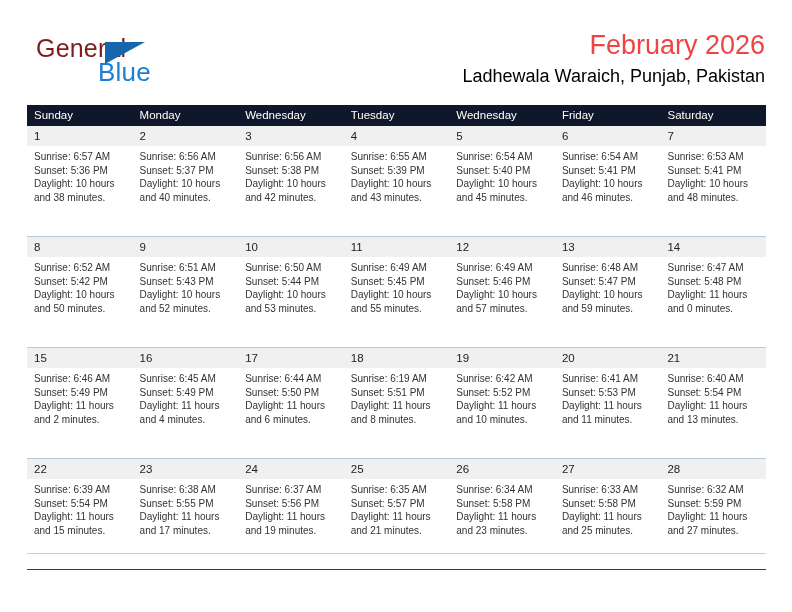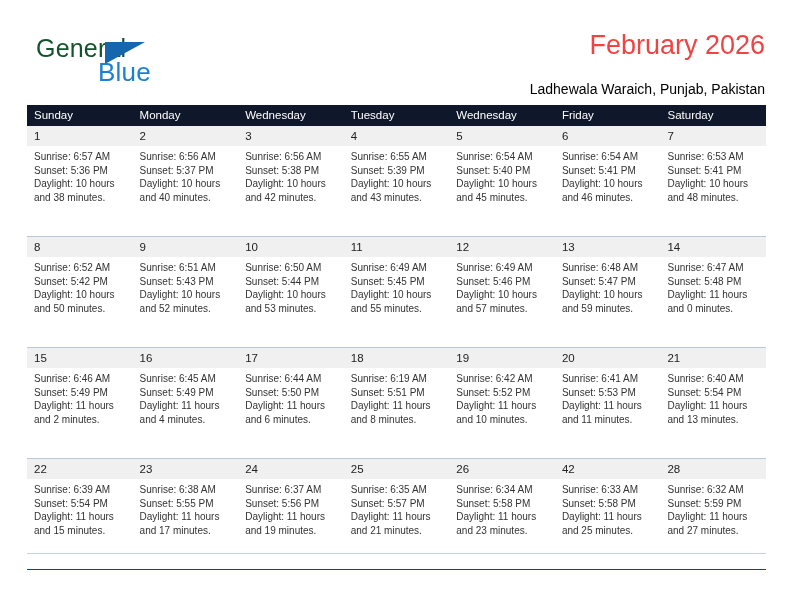--- a/index.html
+++ b/index.html
@@ -37,21 +37,21 @@
     top: 6px;
     width: 180px;
     height: 56px;
   }
   .brand-general {
     position: absolute;
     left: 0;
     top: 0;
     font-size: 25px;
     letter-spacing: 0.2px;
-    color: #14532d;
+    color: #7f1d1d;
     font-family: "Liberation Sans", sans-serif;
   }
   .brand-blue {
     position: absolute;
     left: 62px;
     top: 23px;
     font-size: 26px;
     letter-spacing: 0.2px;
     color: #1b7fd4;
     font-family: "Liberation Sans", sans-serif;
@@ -72,23 +72,23 @@
     top: 0;
     text-align: right;
   }
   .cal-title {
     font-size: 27px;
     line-height: 34px;
     color: #ef4444;
     white-space: nowrap;
   }
   .cal-subtitle {
-    font-size: 14px;
+    font-size: 18px;
     line-height: 22px;
-    margin-top: 16px;
+    margin-top: 3px;
     color: #000000;
     white-space: nowrap;
   }
 
   
   .calendar {
     position: absolute;
     left: 27px;
     top: 105px;
     width: 739px;
@@ -483,21 +483,21 @@
           </div>
         <div class="day-body">
           <div>Sunrise: 6:34 AM</div>
           <div>Sunset: 5:58 PM</div>
           <div>Daylight: 11 hours</div>
           <div>and 23 minutes.</div>
         </div>
       </div>
       <div class="day-cell">
         <div class="daynum-band">
-            <span class="daynum">42</span>
+            <span class="daynum">27</span>
           </div>
         <div class="day-body">
           <div>Sunrise: 6:33 AM</div>
           <div>Sunset: 5:58 PM</div>
           <div>Daylight: 11 hours</div>
           <div>and 25 minutes.</div>
         </div>
       </div>
       <div class="day-cell">
         <div class="daynum-band">

